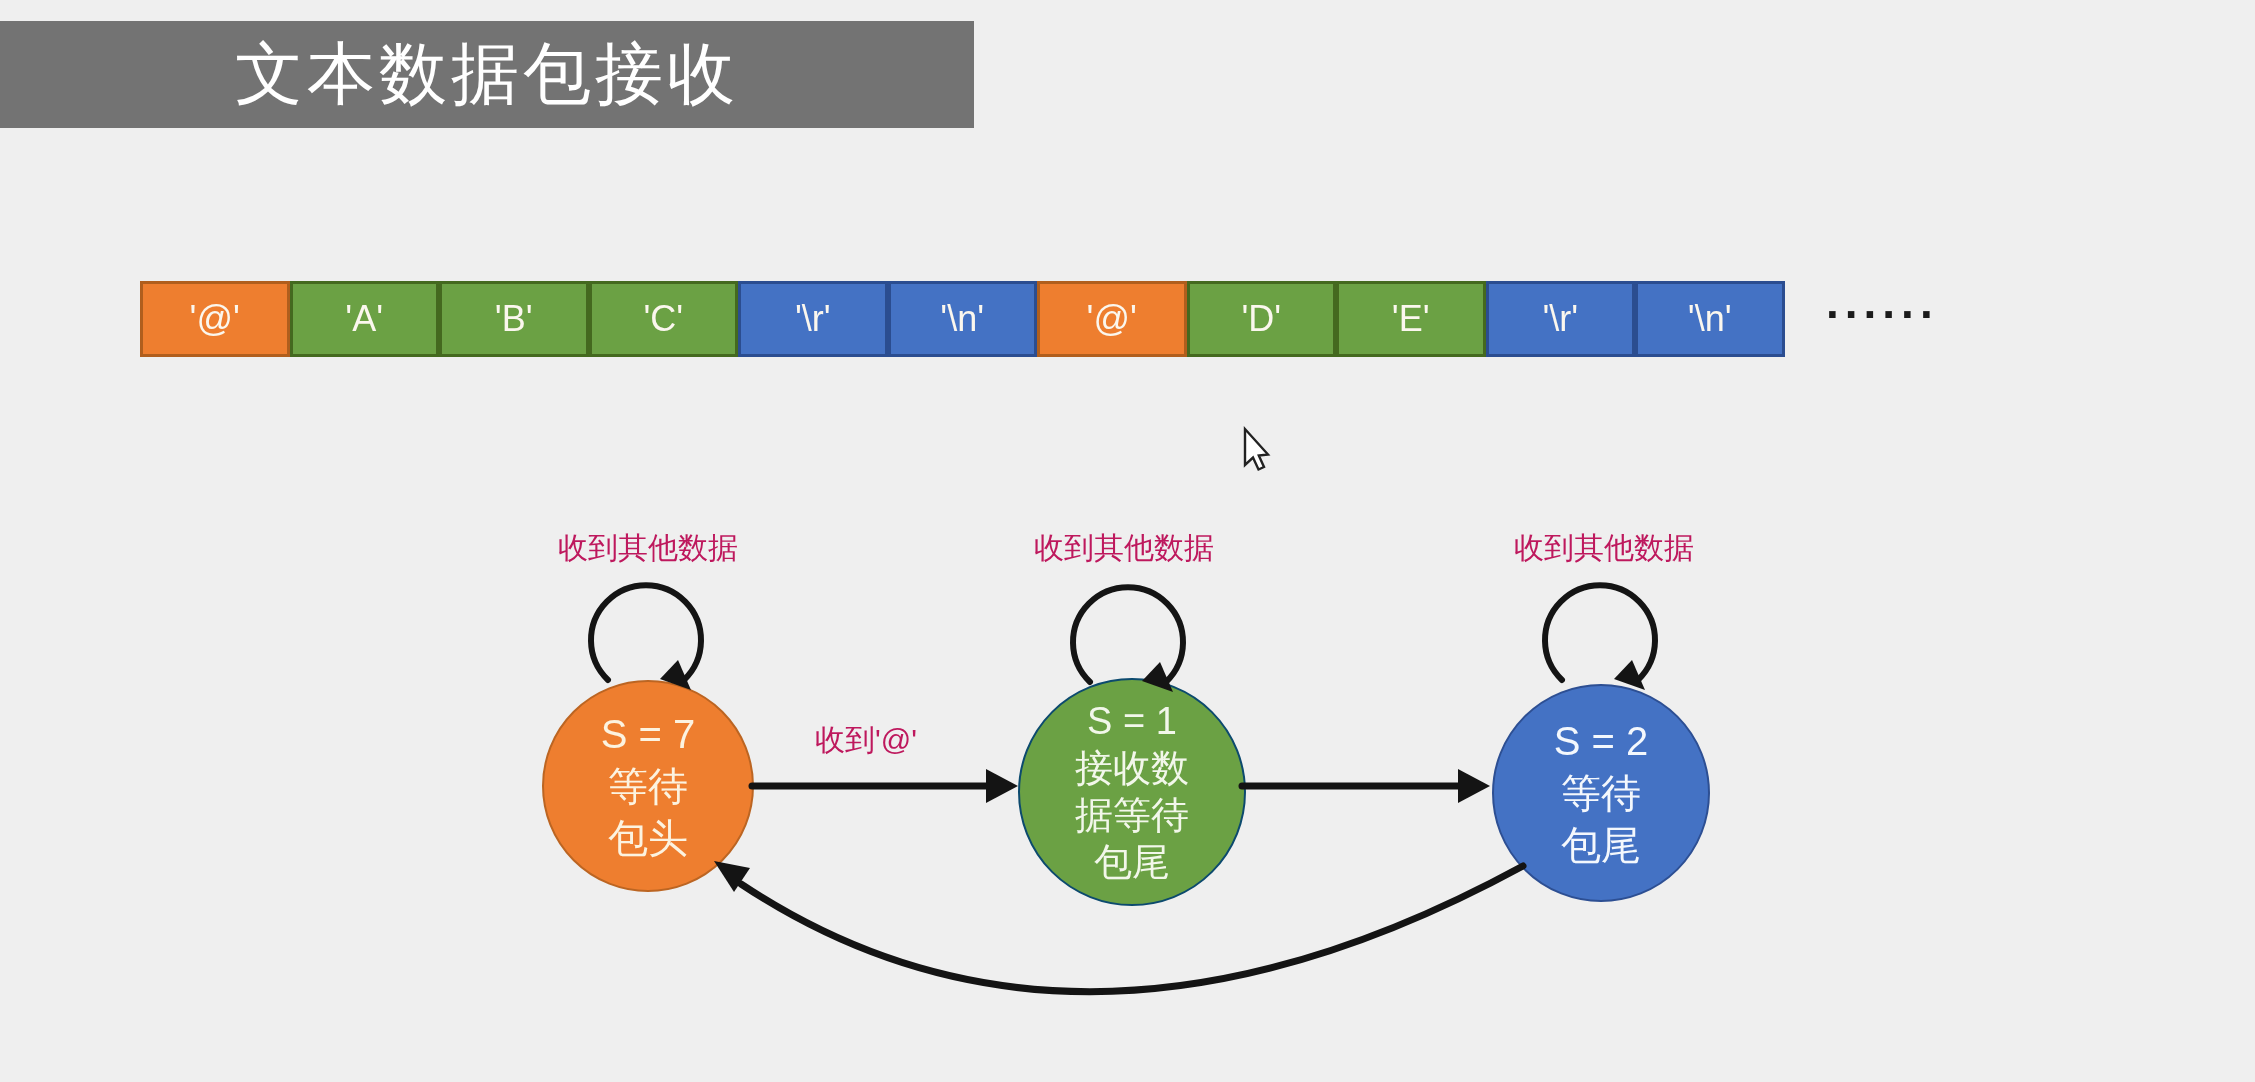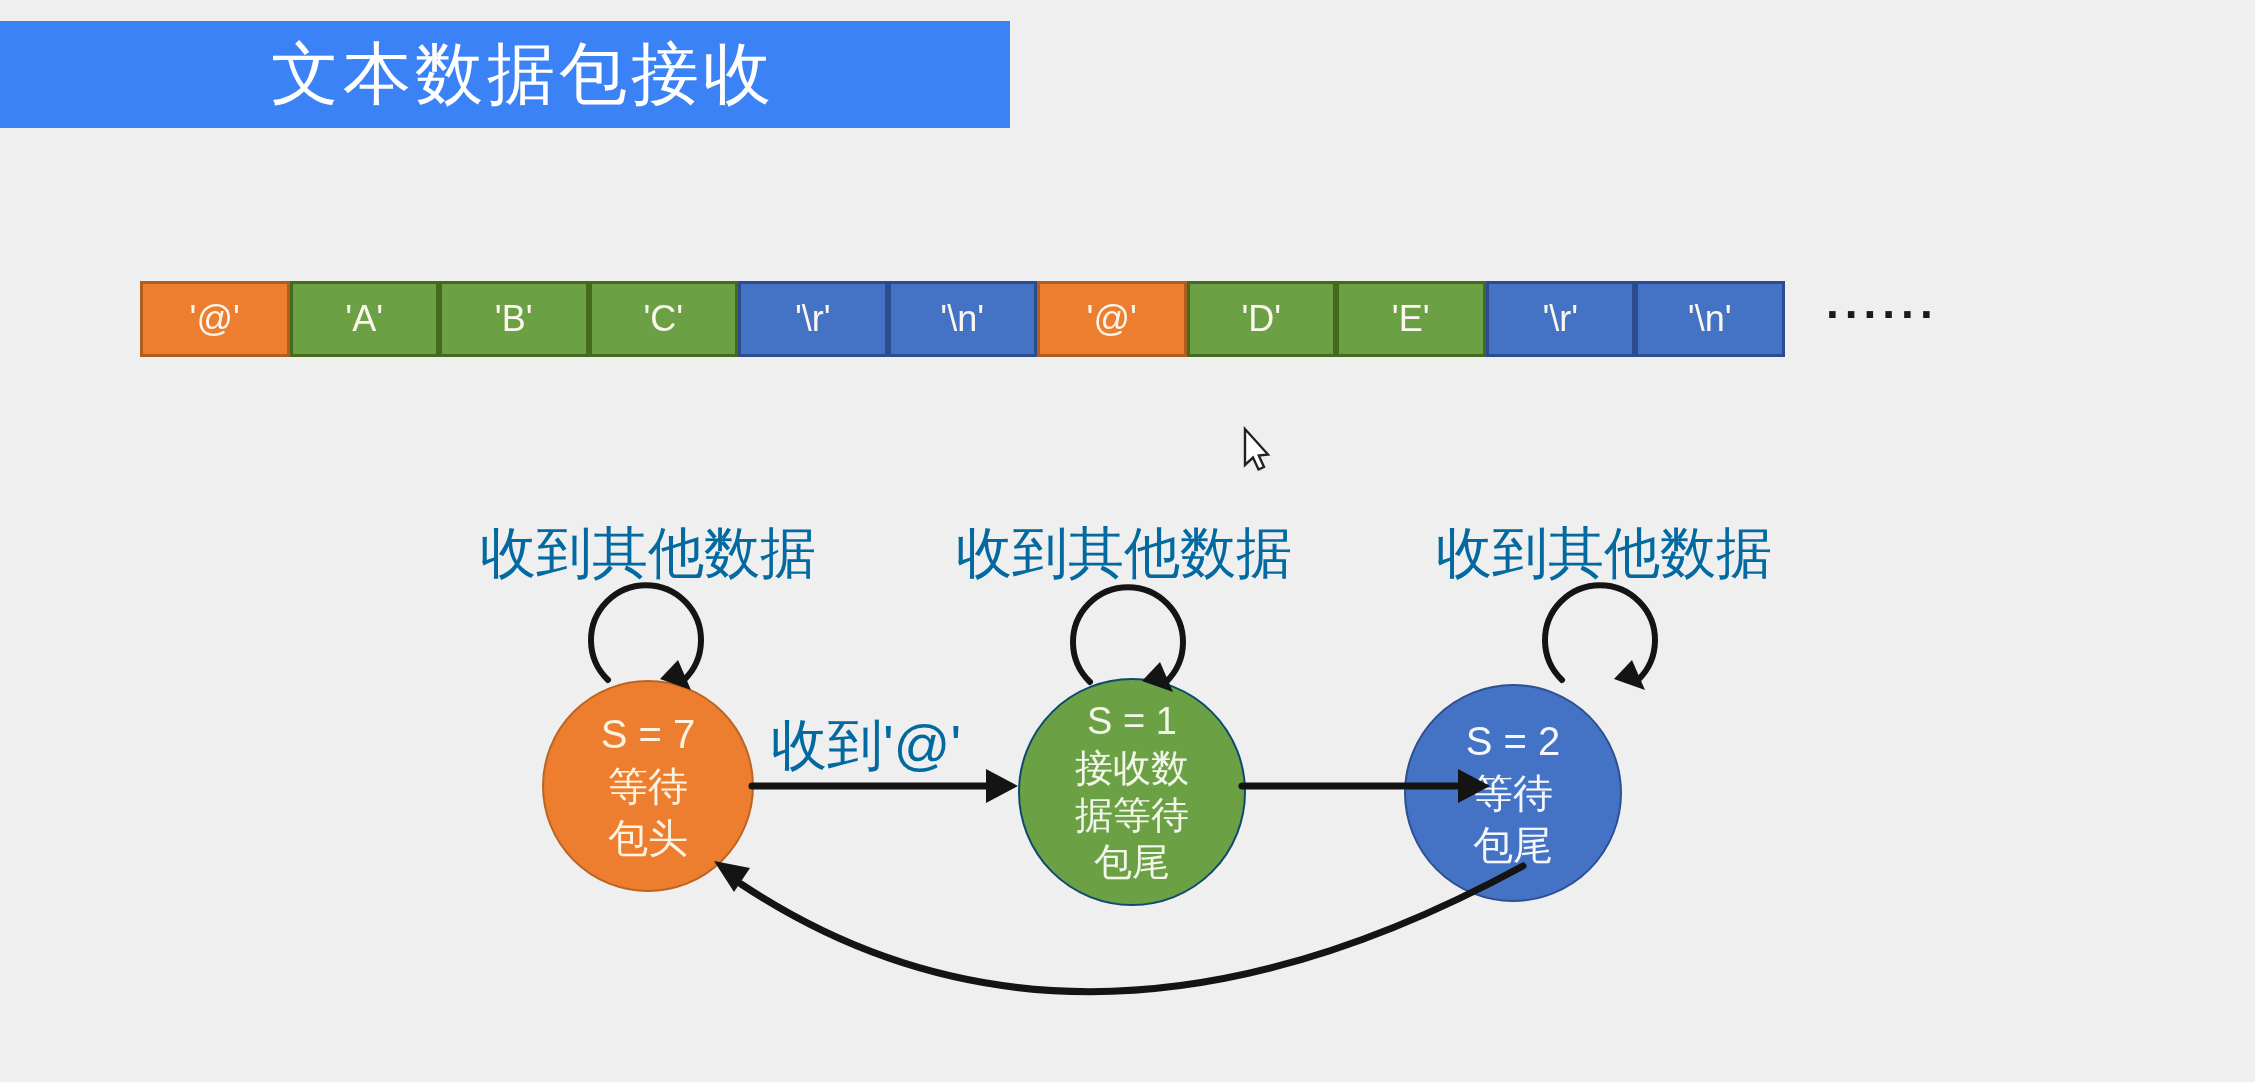--- a/index.html
+++ b/index.html
@@ -4,21 +4,21 @@
 <style>
   html,body{margin:0;padding:0;background:#e6e6e6;}
   .stage{
     position:relative;width:2255px;height:1082px;overflow:hidden;
     background:#efefef;
     font-family:"Liberation Sans","DejaVu Sans",sans-serif;
   }
   
   .title-bar{
     position:absolute;left:0;top:21px;width:974px;height:107px;
-    background:#3b82f6;display:flex;align-items:center;justify-content:center;padding-left:36px;
+    background:#737373;display:flex;align-items:center;justify-content:center;
   }
   .title-bar span{
     color:#ffffff;font-size:68px;letter-spacing:4px;font-weight:500;white-space:nowrap;
   }
   
   .byte-row{position:absolute;left:140px;top:281px;display:flex;}
   .cell{
     box-sizing:border-box;width:149.5px;height:76px;flex:none;
     display:flex;align-items:center;justify-content:center;
     font-size:36px;color:#fbf7ee;white-space:pre;
@@ -34,26 +34,26 @@
   .state{
     position:absolute;border-radius:50%;
     display:flex;flex-direction:column;align-items:center;justify-content:center;
     text-align:center;
   }
   .state span{display:block;white-space:nowrap;}
   .state.s0{left:542px;top:680px;width:208px;height:208px;background:#ee7e2f;border:2px solid #bc6522;}
   .state.s0 span{color:#fcf3e0;font-size:40px;line-height:52px;}
   .state.s1{left:1018px;top:678px;width:224px;height:224px;background:#6ba144;border:2px solid #0c4a6e;}
   .state.s1 span{color:#f2f7ea;font-size:38px;line-height:47px;}
-  .state.s2{left:1404px;top:684px;width:214px;height:214px;background:#4472c4;border:2px solid #2d4f93;}
+  .state.s2{left:1492px;top:684px;width:214px;height:214px;background:#4472c4;border:2px solid #2d4f93;}
   .state.s2 span{color:#f4f8fd;font-size:40px;line-height:52px;}
   
   .lbl{
     position:absolute;width:360px;text-align:center;
-    font-size:56px;color:#0369a1;white-space:pre;
+    font-size:30px;color:#be185d;white-space:pre;margin-top:12px;
   }
   .loop-lbl-0{left:468px;top:516px;}
   .loop-lbl-1{left:944px;top:516px;}
   .loop-lbl-2{left:1424px;top:516px;}
   .tr-lbl-01{left:686px;top:708px;width:360px;}
   .tr-lbl-12{left:1168px;top:708px;width:360px;}
   .tr-lbl-20{left:954px;top:1004px;width:360px;}
   
   .arrows{position:absolute;left:0;top:0;pointer-events:none;}
   .cursor{position:absolute;left:1232px;top:425px;pointer-events:none;}

